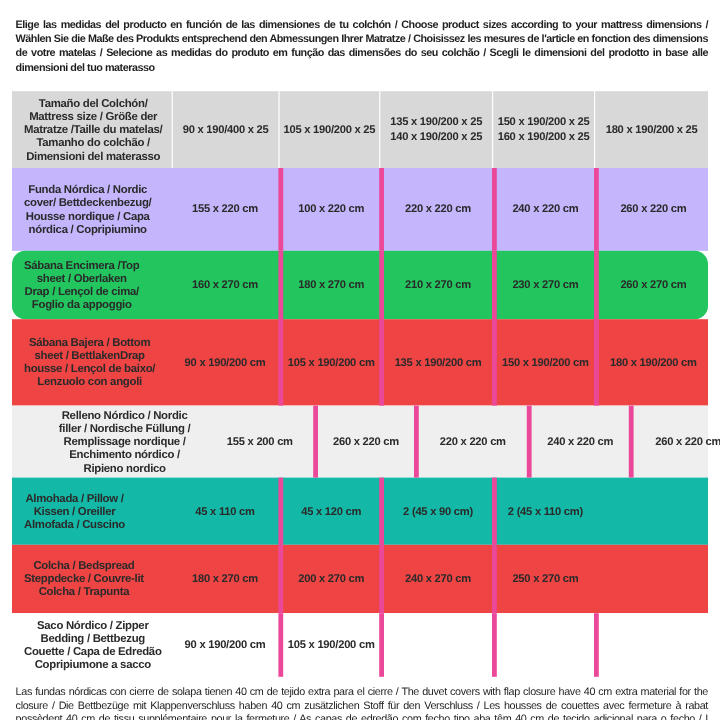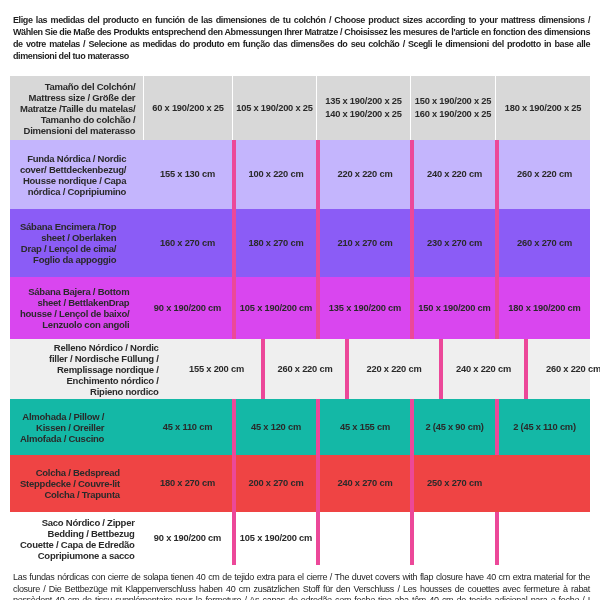--- a/index.html
+++ b/index.html
@@ -30,35 +30,35 @@
   .size-table {
     margin: 14px 0 0 10px;
     width: 580px;
   }
   .row {
     display: grid;
     grid-template-columns: 133px 89px 84px 94px 85px 95px;
   }
   .r0 { height: 64px; background: #d8d8d8; }
   .r1 { height: 69px; background: #c4b5fd; }
-  .r2 { height: 68px; background: #8b5cf6; }
-  .r3 { height: 62px; background: #d946ef; }
+  .r2 { height: 57px; background: #22c55e; border-radius: 11px; }
+  .r3 { height: 72px; background: #ef4444; }
   .r4 { height: 60px; background: #efefef; padding-left: 29px; }
   .r5 { height: 56px; background: #14b8a6; }
   .r6 { height: 57px; background: #ef4444; }
   .r7 { height: 53px; background: #ffffff; }
   .cell {
     display: flex;
     align-items: center;
     box-sizing: border-box;
     white-space: pre-line;
   }
   .label {
     justify-content: flex-start;
-    text-align: right;
+    text-align: center;
     padding: 0 4px 0 10px;
     font-size: 9.5px;
     font-weight: bold;
     letter-spacing: -0.25px;
     line-height: 11px;
     color: #2a2a2a;
   }
   .val {
     justify-content: center;
     text-align: center;
@@ -93,35 +93,35 @@
   <p class="intro">Elige las medidas del producto en función de las dimensiones de tu colchón / Choose product sizes according to your mattress dimensions / Wählen Sie die Maße des Produkts entsprechend den Abmessungen Ihrer Matratze / Choisissez les mesures de l'article en fonction des dimensions de votre matelas / Selecione as medidas do produto em função das dimensões do seu colchão / Scegli le dimensioni del prodotto in base alle dimensioni del tuo materasso</p>
 
   <div class="size-table">
 
     <div class="row r0">
       <div class="cell label">Tamaño del Colchón/
 Mattress size / Größe der
 Matratze /Taille du matelas/
 Tamanho do colchão /
 Dimensioni del materasso</div>
-      <div class="cell val c1">60 x 190/200 x 25</div>
+      <div class="cell val c1">90 x 190/400 x 25</div>
       <div class="cell val c2">105 x 190/200 x 25</div>
       <div class="cell val c3">135 x 190/200 x 25
 140 x 190/200 x 25</div>
       <div class="cell val c4">150 x 190/200 x 25
 160 x 190/200 x 25</div>
       <div class="cell val c5">180 x 190/200 x 25</div>
     </div>
 
     <div class="row r1">
       <div class="cell label">Funda Nórdica /  Nordic
 cover/ Bettdeckenbezug/
 Housse nordique  / Capa
 nórdica / Copripiumino</div>
-      <div class="cell val c1">155 x 130 cm</div>
+      <div class="cell val c1">155 x 220 cm</div>
       <div class="cell val c2">100 x 220 cm</div>
       <div class="cell val c3">220 x 220 cm</div>
       <div class="cell val c4">240 x 220 cm</div>
       <div class="cell val c5">260 x 220 cm</div>
     </div>
 
     <div class="row r2">
       <div class="cell label">Sábana Encimera /Top
 sheet / Oberlaken
 Drap / Lençol de cima/
@@ -157,21 +157,20 @@
       <div class="cell val c4">240 x 220 cm</div>
       <div class="cell val c5">260 x 220 cm</div>
     </div>
 
     <div class="row r5">
       <div class="cell label">Almohada  / Pillow /
 Kissen / Oreiller
 Almofada / Cuscino</div>
       <div class="cell val c1">45 x 110 cm</div>
       <div class="cell val c2">45 x 120 cm</div>
-      <div class="cell val c3">45 x 155 cm</div>
       <div class="cell val c4">2 (45 x 90 cm)</div>
       <div class="cell val c5">2 (45 x 110 cm)</div>
     </div>
 
     <div class="row r6">
       <div class="cell label">Colcha / Bedspread
 Steppdecke / Couvre-lit
 Colcha / Trapunta</div>
       <div class="cell val c1">180 x 270 cm</div>
       <div class="cell val c2">200 x 270 cm</div>

